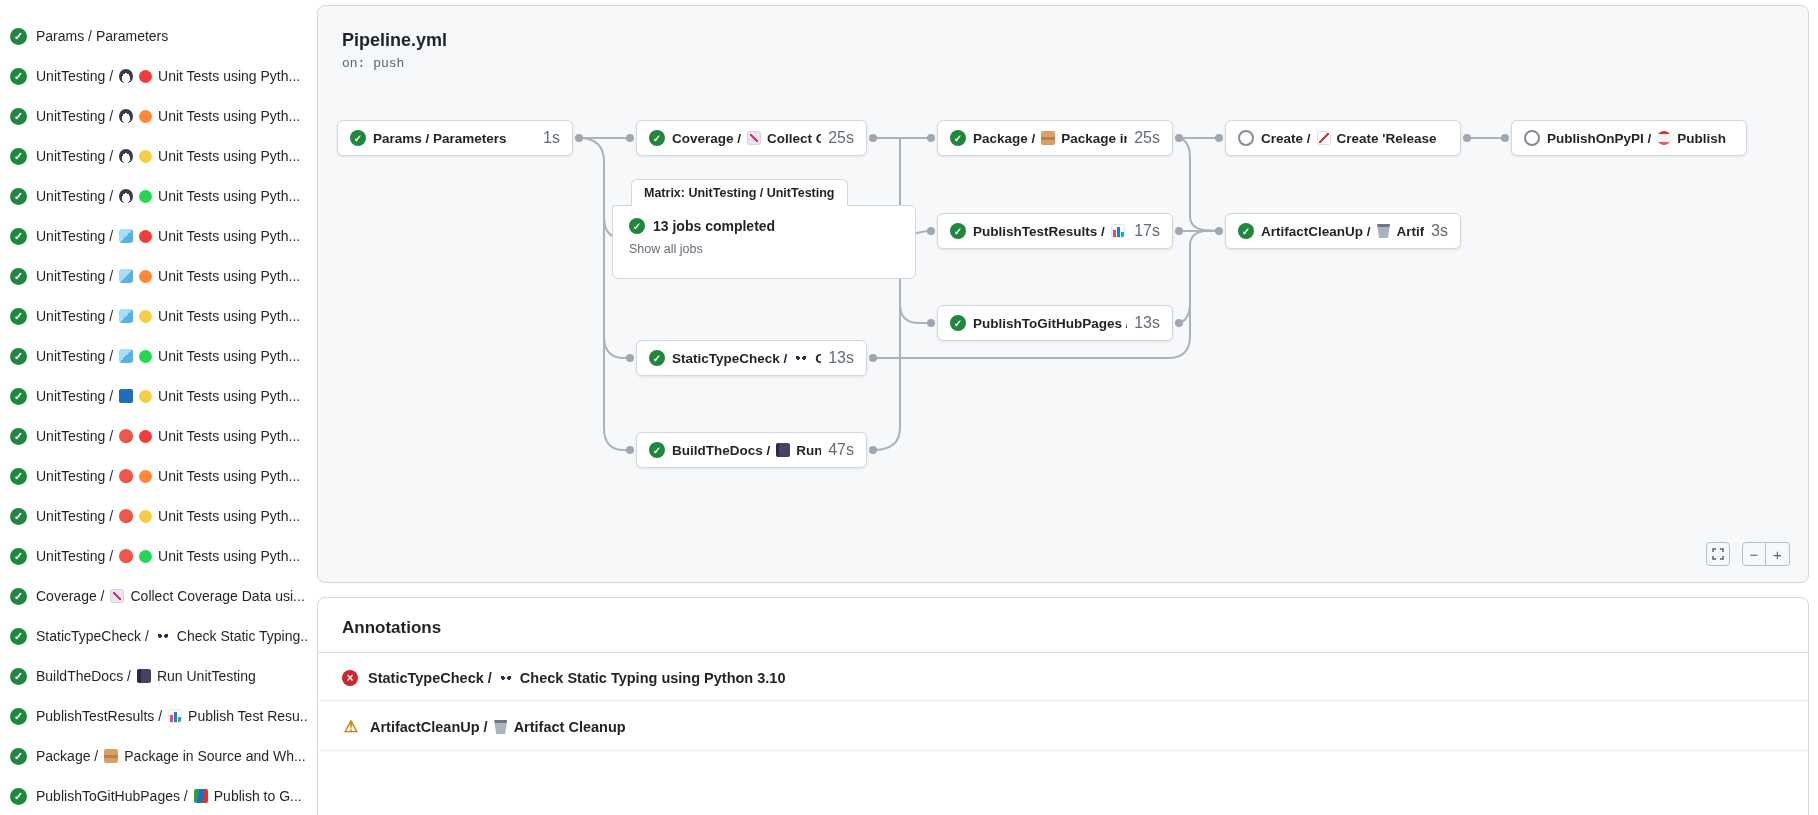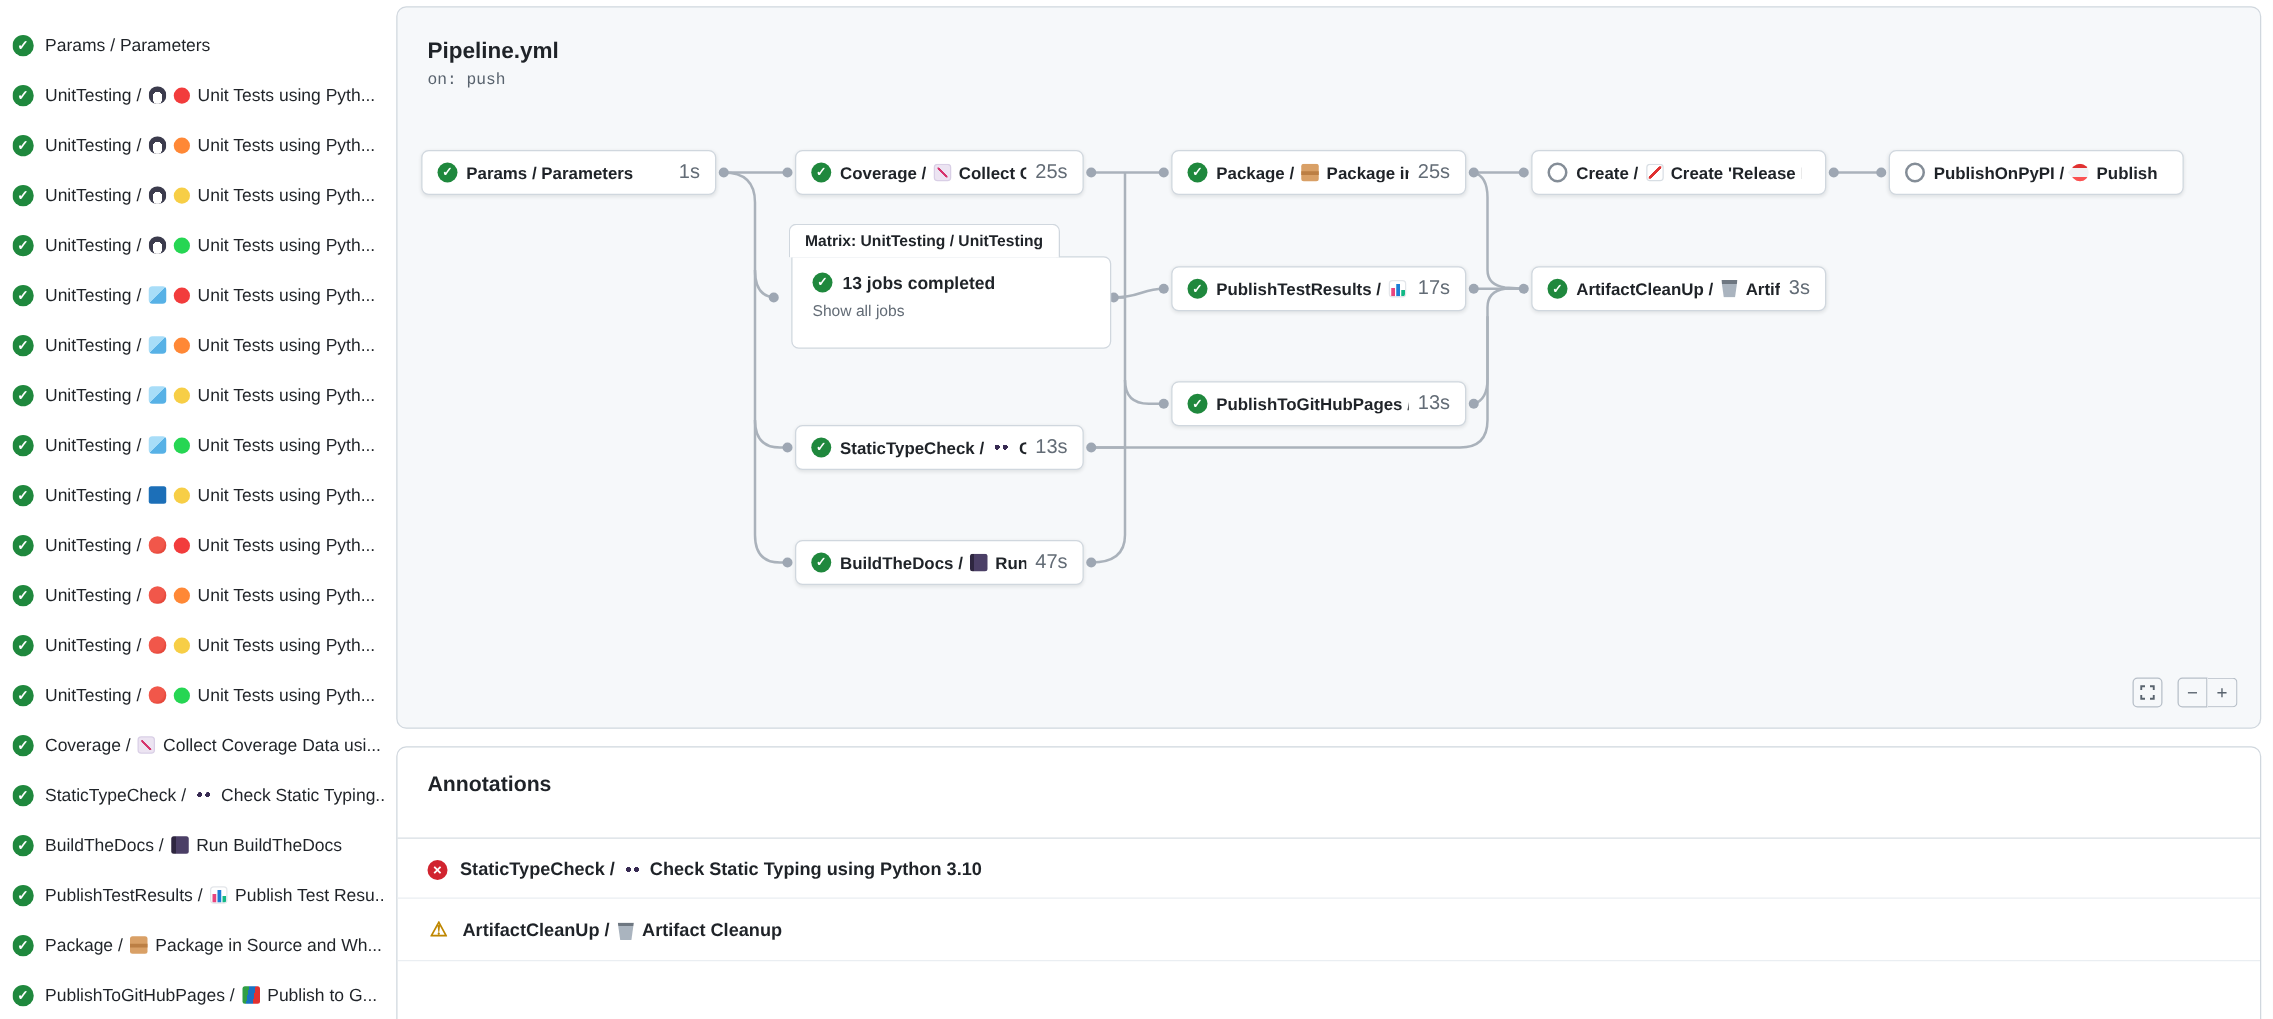--- a/index.html
+++ b/index.html
@@ -70,37 +70,37 @@
 
   .gnode { position:absolute; height:36px; background:#fff; border:1px solid #d0d7de; border-radius:6px;
     box-shadow:0 1px 3px rgba(31,35,40,.1); display:flex; align-items:center; gap:7px; padding:0 12px;
     font-size:13.5px; font-weight:600; white-space:nowrap; overflow:hidden; cursor:pointer; }
   .gnode .nlabel { overflow:hidden; display:flex; align-items:center; gap:6px; }
   .gnode .dur { margin-left:auto; font-weight:400; font-size:16px; color:#636c76; flex:none; }
 
   .matrix-tab { position:absolute; left:313px; top:173px; height:27px; background:#fff;
     border:1px solid #d0d7de; border-bottom:none; border-radius:6px 6px 0 0; padding:6px 12px 0;
     font-size:12.5px; font-weight:600; z-index:2; }
-  .matrix-body { position:absolute; left:315px; top:199px; width:256px; height:74px; background:#fff;
+  .matrix-body { position:absolute; left:294px; top:199px; width:304px; height:74px; background:#fff;
     border:1px solid #d0d7de; border-radius:0 6px 6px 6px; padding:12px 16px; z-index:1; }
   .matrix-sum { display:flex; align-items:center; gap:8px; font-size:14px; font-weight:600; }
   .matrix-link { margin-top:8px; font-size:12.5px; color:#636c76; cursor:pointer; }
 
   .zoom-controls { position:absolute; right:18px; bottom:16px; display:flex; gap:12px; align-items:center; }
   .zc-btn { width:24px; height:24px; background:#f6f8fa; border:1px solid #b6bec7; border-radius:4px;
     display:inline-flex; align-items:center; justify-content:center; cursor:pointer; color:#59636e;
     font-size:15px; line-height:1; }
   .zc-pair { display:flex; }
   .zc-pair .zc-btn:first-child { border-radius:4px 0 0 4px; }
   .zc-pair .zc-btn:last-child { border-radius:0 4px 4px 0; border-left:none; }
 
   
   .annotations-card { position:absolute; left:317px; top:597px; width:1492px; height:260px;
     background:#fff; border:1px solid #d0d7de; border-radius:8px 8px 0 0; }
-  .ann-header { padding:20px 24px 32px; border-bottom:1px solid #d8dee4; }
+  .ann-header { padding:20px 24px 14px; border-bottom:1px solid #d8dee4; }
   .ann-title { font-size:17px; font-weight:700; }
   .ann-summary { margin-top:6px; font-size:13px; color:#59636e; }
   .ann-row { padding:17px 24px 14px; border-bottom:1px solid #eaeef2; }
   .ann-row-title { display:flex; align-items:center; gap:10px; font-size:14.5px; font-weight:600; cursor:pointer; }
   .ann-row-title .txt { display:flex; align-items:center; gap:6px; }
   .ann-msg { margin:6px 0 0 28px; font-family:"DejaVu Sans Mono", monospace; font-size:12.5px; color:#474f58; }
 </style>
 </head>
 <body>
 
@@ -263,21 +263,21 @@
       <span class="job-rest">Check Static Typing...</span>
     </span>
   </div>
 
   <div class="job-row">
     <span class="st-success"></span>
     <span class="txt">
       <span class="job-label">BuildTheDocs /</span>
       <span class="icon notebook-icon"></span>
 
-      <span class="job-rest">Run BuildTheDocs</span>
+      <span class="job-rest">Run UnitTesting</span>
     </span>
   </div>
 
   <div class="job-row">
     <span class="st-success"></span>
     <span class="txt">
       <span class="job-label">PublishTestResults /</span>
       <span class="icon barchart-icon"></span>
 
       <span class="job-rest">Publish Test Resu...</span>

